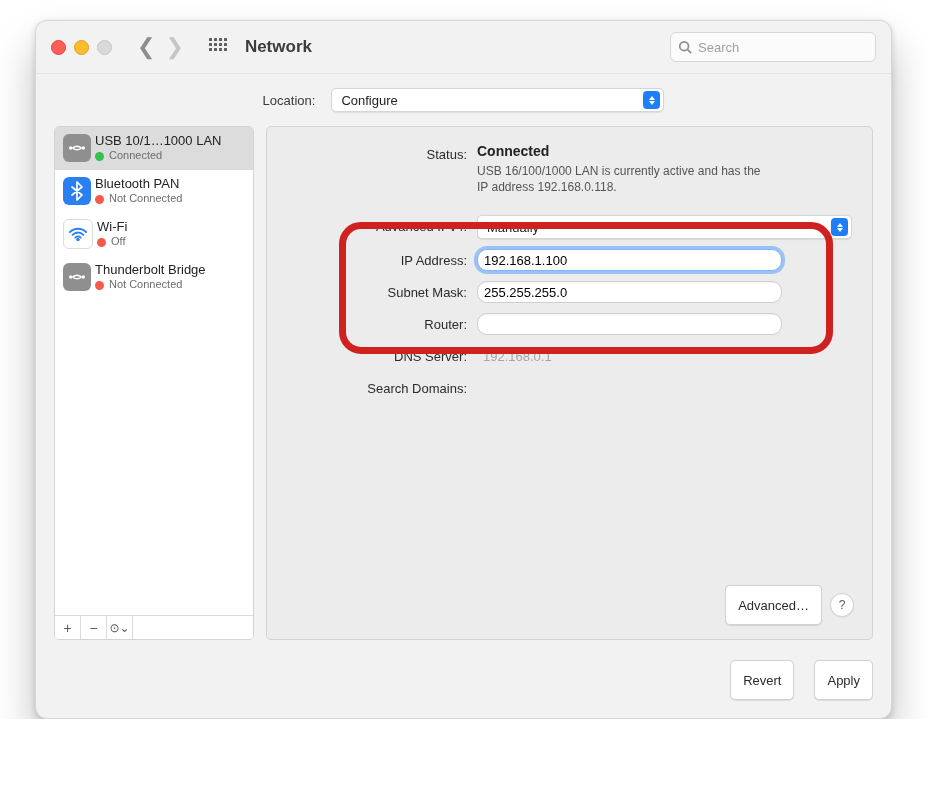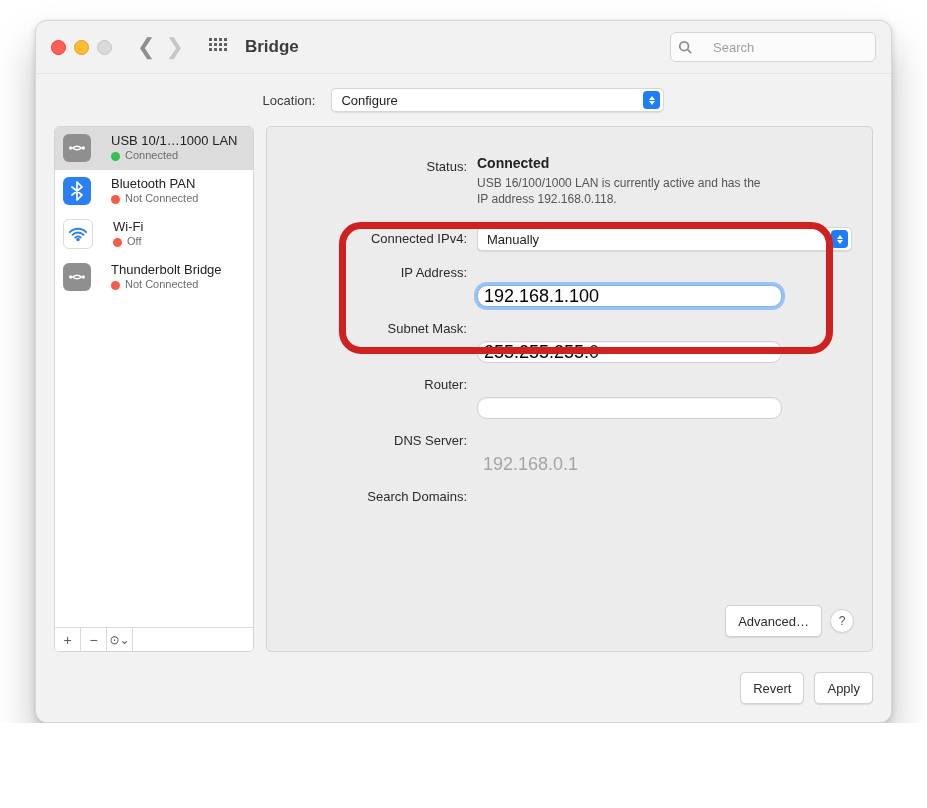--- a/index.html
+++ b/index.html
@@ -37,21 +37,21 @@
   .nav-arrow.disabled{color:#c6c6c6;}
   .apps-icon {
     width:18px;height:18px;display:grid;grid-template-columns:repeat(4,3px);
     grid-template-rows:repeat(3,3px);gap:2px;margin-right:18px;
   }
   .apps-icon span{background:#5f5f5f;border-radius:0.5px;}
   .window-title{font-size:17px;font-weight:600;color:#3c3c3c;}
   .toolbar-spacer{flex:1;}
   .search-wrap{
     width:190px;height:28px;background:#fbfbfb;border:1px solid #d7d6d6;
-    border-radius:6px;display:flex;align-items:center;padding:0 7px;gap:19px;
+    border-radius:6px;display:flex;align-items:center;padding:0 7px;gap:4px;
   }
   .search-wrap svg{flex:0 0 auto;}
   .search-wrap input{
     border:none;outline:none;background:transparent;font-size:13px;
     color:#444;flex:1;
   }
   .search-wrap input::placeholder{color:#9f9f9f;}
 
   
   .location-bar{
@@ -82,21 +82,21 @@
     display:flex;gap:12px;padding:0 18px 10px 18px;
   }
   
   .sidebar-wrap{flex:0 0 200px;display:flex;flex-direction:column;}
   .sidebar{
     flex:1;background:#ffffff;border:1px solid #d5d4d4;border-radius:5px;
     overflow:hidden;display:flex;flex-direction:column;
   }
   .sidebar-list{flex:1;}
   .iface{
-    display:flex;align-items:center;gap:20px;padding:6px 8px 7px 8px;
+    display:flex;align-items:center;gap:4px;padding:6px 8px 7px 8px;
     border-bottom:0;
   }
   .iface.selected{background:#dddcdc;}
   .iface-icon{
     width:28px;height:28px;border-radius:6px;display:flex;
     align-items:center;justify-content:center;flex:0 0 auto;
   }
   .iface-icon.gray{background:#8f8f8f;}
   .iface-icon.blue{background:#2a7ff3;}
   .iface-icon.white{background:#ffffff;border:1px solid #dcdcdc;}
@@ -113,62 +113,62 @@
   .sidebar-toolbar button{
     width:26px;border:none;background:transparent;border-right:1px solid #dcdbdb;
     display:flex;align-items:center;justify-content:center;color:#5a5a5a;
     font-size:14px;line-height:1;padding:0;
   }
   .sidebar-toolbar button:last-of-type{font-size:12px;}
 
   
   .content{
     flex:1;background:#ececec;border:1px solid #d5d4d4;border-radius:5px;
-    padding:28px 20px 16px 20px;position:relative;min-height:480px;
+    padding:16px 20px 16px 20px;position:relative;min-height:480px;
   }
   .form-row{
     display:flex;align-items:flex-start;gap:10px;margin-bottom:10px;
   }
   .form-row > label{
     flex:0 0 180px;text-align:right;padding-top:4px;color:#2b2b2b;
     font-size:13px;
   }
   .form-row .value{flex:1;}
   .status-value{font-weight:600;font-size:14px;}
   .status-desc{font-size:12px;color:#555;margin-top:4px;max-width:290px;line-height:1.35;}
   .text-input{
     width:100%;max-width:305px;height:22px;border:1px solid #cfcfcf;
-    border-radius:10px;background:#ffffff;padding:0 6px;font-size:18px;
-    box-sizing:border-box;box-shadow:inset 0 1px 1px rgba(0,0,0,0.05);margin-top:24px;
+    border-radius:10px;background:#ffffff;padding:0 6px;font-size:13px;
+    box-sizing:border-box;box-shadow:inset 0 1px 1px rgba(0,0,0,0.05);
   }
   .text-input.focused{
     border-color:#7fb4f6;box-shadow:0 0 0 3px rgba(88,160,247,0.55);
   }
   .text-input::placeholder{color:#a5a5a5;}
   .popup.small{min-width:295px;}
   .highlight-box{
     position:absolute;border:7px solid #cf2220;border-radius:22px;
     pointer-events:none;
   }
   .content-bottom{
     position:absolute;right:18px;bottom:14px;display:flex;align-items:center;gap:8px;
   }
   .btn{
-    height:32px;background:#ffffff;border:1px solid #d3d2d2;border-radius:5px;
+    height:40px;background:#ffffff;border:1px solid #d3d2d2;border-radius:5px;
     padding:0 12px;font-size:13px;color:#2c2c2c;box-shadow:0 0.5px 1px rgba(0,0,0,0.1);
     display:flex;align-items:center;
   }
   .help-btn{
     width:22px;height:22px;border-radius:50%;background:#ffffff;
     border:1px solid #d3d2d2;display:flex;align-items:center;justify-content:center;
     font-size:12px;color:#555;box-shadow:0 0.5px 1px rgba(0,0,0,0.1);
   }
 
   .footer{
-    display:flex;justify-content:flex-end;gap:10px;padding:10px 18px 18px 18px;
+    display:flex;justify-content:flex-end;gap:20px;padding:10px 18px 18px 18px;
   }
 </style>
 </head>
 <body>
 
 <div class="window">
 
   <div class="toolbar">
     <div class="traffic-lights">
       <div class="tl red"></div>
@@ -186,21 +186,21 @@
         <span></span>
       <span></span>
         <span></span>
         <span></span>
         <span></span>
       <span></span>
         <span></span>
         <span></span>
         <span></span>
     </div>
-    <div class="window-title">Bridge</div>
+    <div class="window-title">Network</div>
     <div class="toolbar-spacer"></div>
     <div class="search-wrap">
       <svg width="14" height="14" viewBox="0 0 16 16" fill="none" stroke="#8e8e8e" stroke-width="2">
         <circle cx="7" cy="7" r="5"></circle>
           <line x1="11" y1="11" x2="15" y2="15"></line>
       </svg>
       <input type="text" placeholder="Search" style="">
     </div>
   </div>
 
@@ -302,21 +302,21 @@
         <label>Status:</label>
         <div class="value">
           <div class="status-value">Connected</div>
           <div class="status-desc">USB 16/100/1000 LAN is currently active and has the IP address 192.168.0.118.</div>
         </div>
       </div>
 
       <div style="height:10px"></div>
 
       <div class="form-row">
-        <label>Connected IPv4:</label>
+        <label>Advanced IPv4:</label>
         <div class="value">
           <div class="popup small">
             <span>Manually</span>
             <span class="caret"></span>
           </div>
         </div>
       </div>
 
       <div class="form-row">
         <label>IP Address:</label>

